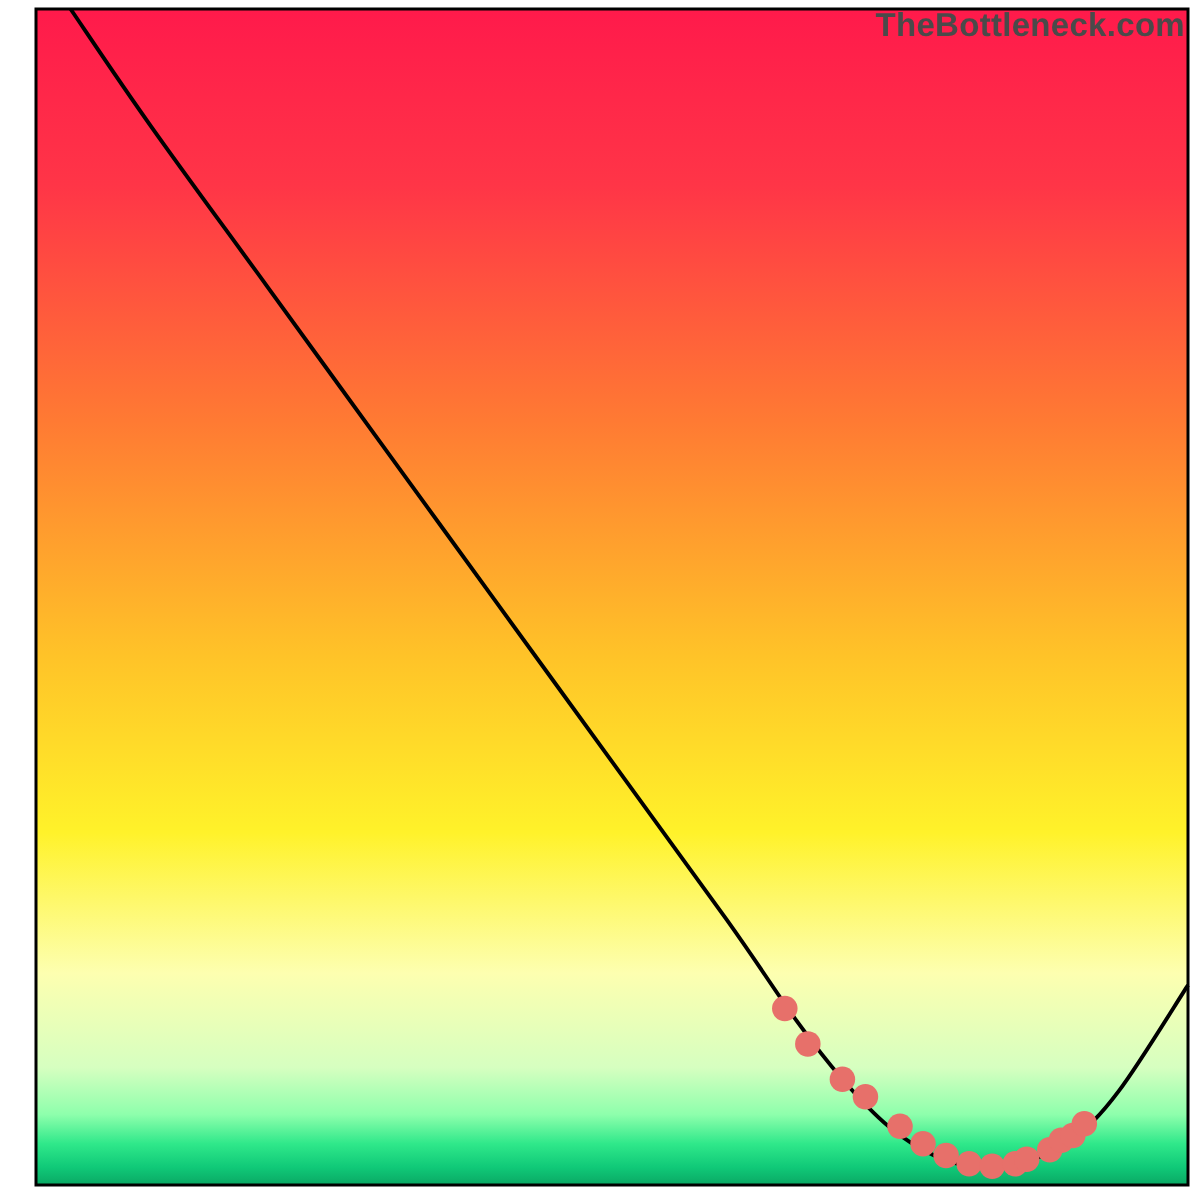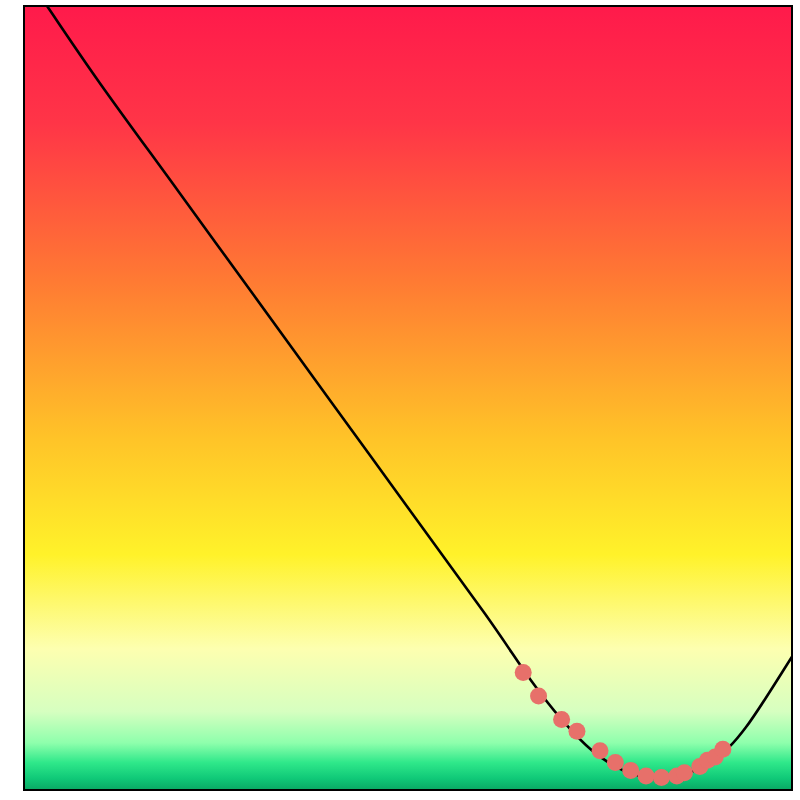--- a/index.html
+++ b/index.html
@@ -29,20 +29,21 @@
   svg {
     display: block;
     width: 800px;
     height: 800px;
   }
 </style>
 </head>
 <body>
 
 <div class="chart-wrap">
+  <div class="watermark">TheBottleneck.com</div>
 
   <svg id="chart-svg" viewBox="0 0 800 800" preserveAspectRatio="none">
     <defs>
       <linearGradient id="bgGrad" x1="0" y1="0" x2="0" y2="1">
           <stop offset="0%" stop-color="#ff1a4b"></stop>
           <stop offset="15%" stop-color="#ff3547"></stop>
           <stop offset="35%" stop-color="#ff7a33"></stop>
           <stop offset="55.00000000000001%" stop-color="#ffc328"></stop>
           <stop offset="70%" stop-color="#fff22a"></stop>
           <stop offset="82%" stop-color="#fdffb0"></stop>

